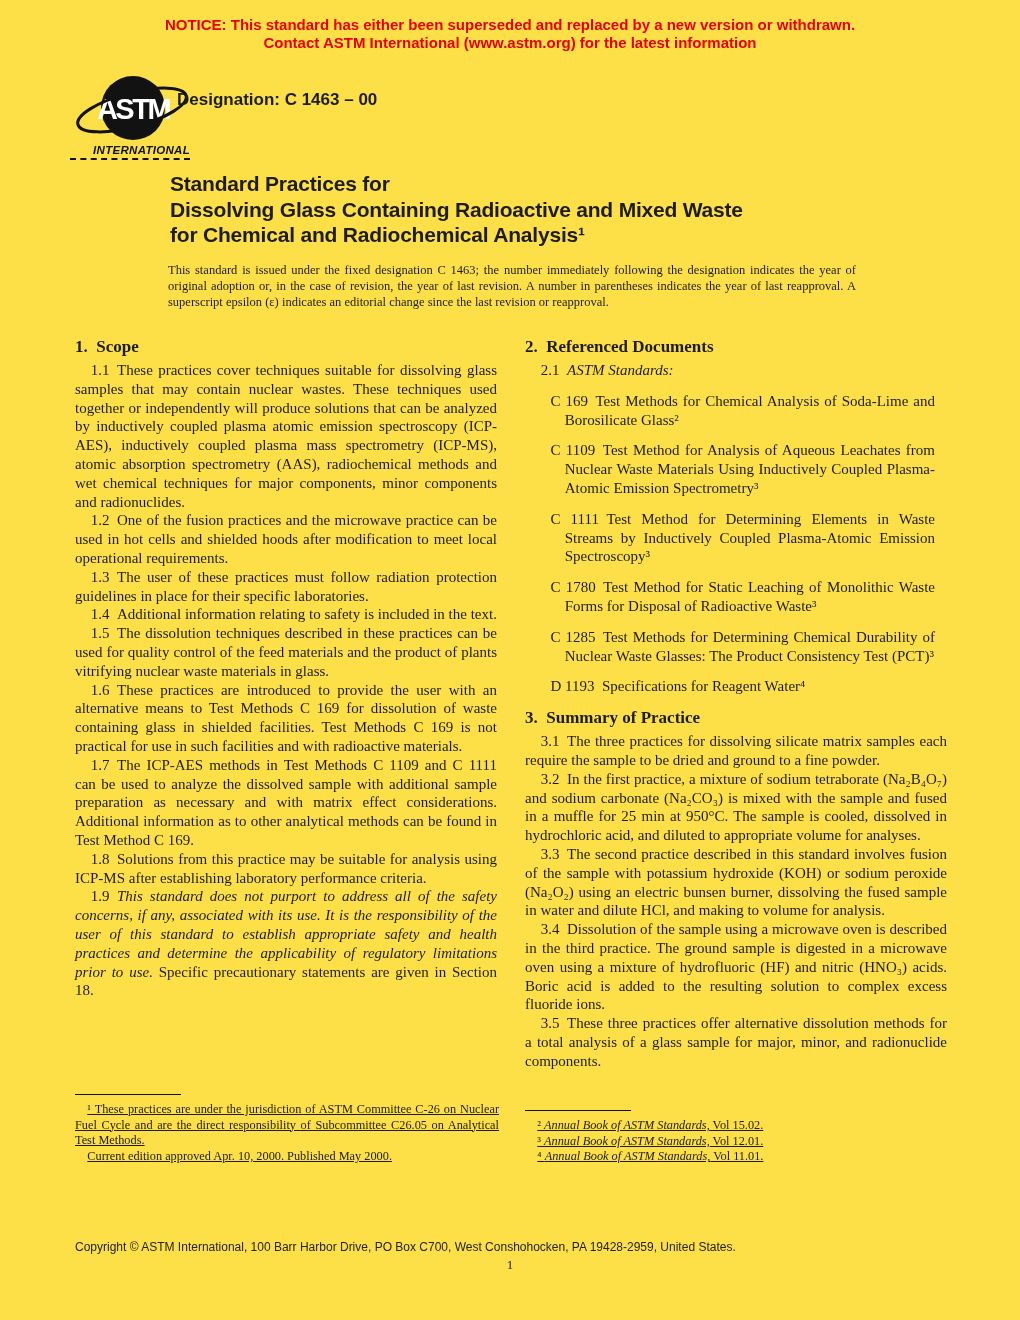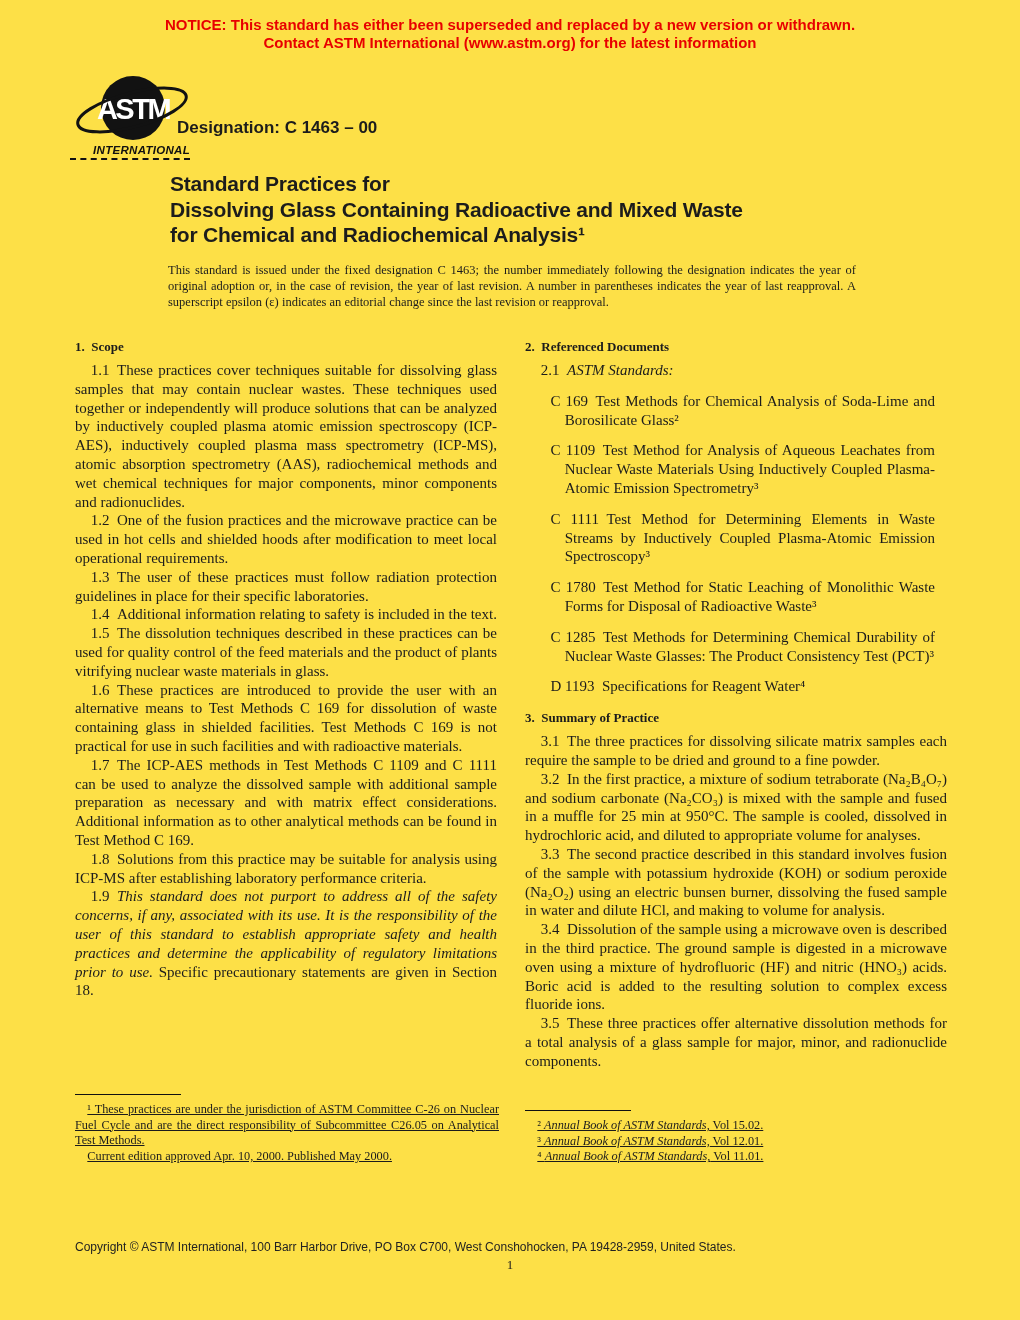--- a/index.html
+++ b/index.html
@@ -15,34 +15,34 @@
     font-weight:bold; font-size:15px; line-height:18px;
   }
   .logo { position:absolute; left:70px; top:72px; width:120px; text-align:right; }
   .logo-intl {
     font-family:"Liberation Sans","DejaVu Sans",sans-serif; font-style:italic; font-weight:bold;
     font-size:11.5px; letter-spacing:0.3px; color:#111; margin-top:-6px;
     border-bottom:2px dashed #111; padding-bottom:2px;
   }
   .designation {
     position:absolute; left:177px; top:90px;
-    font-family:"Liberation Sans","DejaVu Sans",sans-serif; font-weight:bold; font-size:17px;margin-top:28px;
+    font-family:"Liberation Sans","DejaVu Sans",sans-serif; font-weight:bold; font-size:17px;
   }
   .title {
     position:absolute; left:170px; top:171px; width:720px;
     font-family:"Liberation Sans","DejaVu Sans",sans-serif; font-weight:bold;
     font-size:21px; line-height:25.5px; letter-spacing:-0.2px;
   }
   .preamble {
     position:absolute; left:168px; top:262px; width:688px;
     font-size:12.5px; line-height:16px; text-align:justify;
   }
   .columns { position:absolute; left:75px; top:337px; width:872px; display:flex; gap:28px; }
   .col { width:422px; font-size:15px; line-height:18.8px; text-align:justify; }
-  .col h3 { font-size:13px; line-height:19px; margin:0 0 5px 0; font-weight:bold; text-align:left; }
+  .col h3 { font-size:17px; line-height:19px; margin:0 0 5px 0; font-weight:bold; text-align:left; }
   .col h3.h-sect3 { margin-top:9px; }
   .col p { margin:0; text-indent:1.05em; }
   .refs p { margin:12px; padding-left:1.85em; text-indent:-0.95em; }
   .italic { font-style:italic; }
   .fn-left, .fn-right { position:absolute; width:424px; font-size:12.3px; line-height:15.6px; text-align:justify; }
   .fn-left { left:75px; top:1094px; }
   .fn-right { left:525px; top:1110px; text-align:left; }
   .fn-rule { width:106px; border-top:1.5px solid #111; margin:0 0 7px 0; }
   .fn-left p, .fn-right p { margin:0; text-indent:1em;text-decoration:underline; }
   .copyright {

